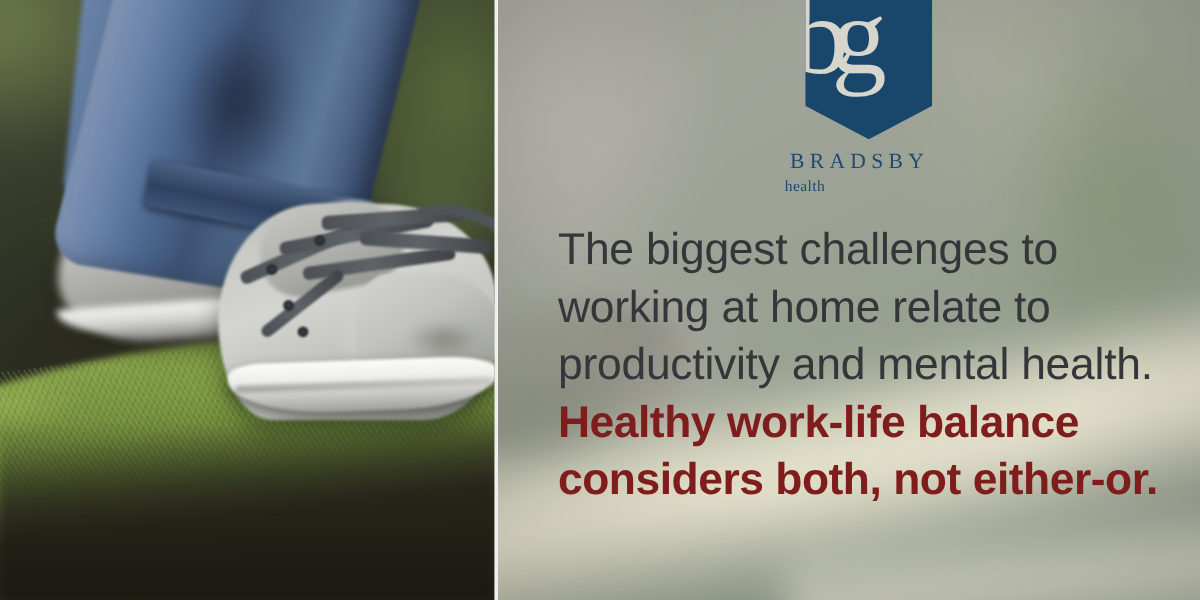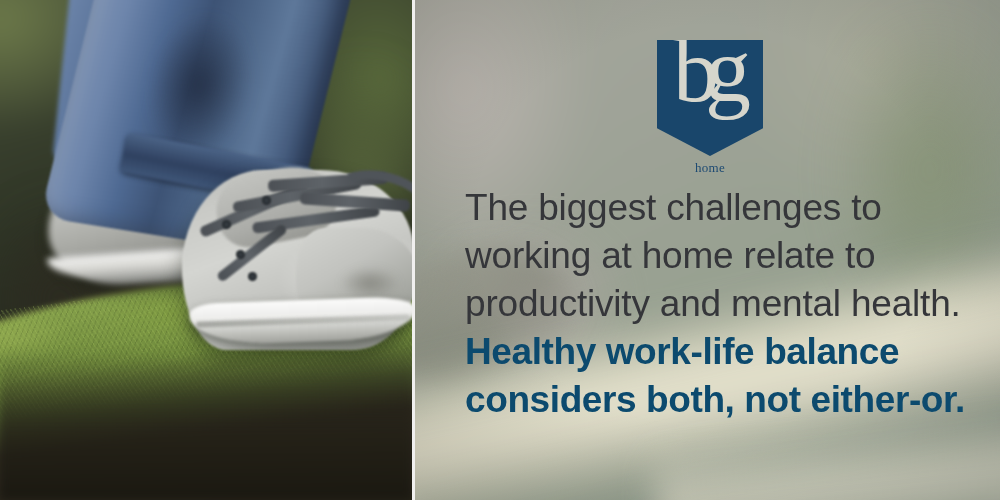--- a/index.html
+++ b/index.html
@@ -345,24 +345,22 @@
   }
   .q-vignette {
     position: absolute;
     left: 0; top: 0; width: 585px; height: 500px;
     background: radial-gradient(ellipse 420px 360px at 50% 45%, rgba(0,0,0,0) 55%, rgba(40,42,36,0.16) 100%);
   }
 
   
   #logo {
     position: absolute;
-    left: 225px; top: 0;
+    left: 239px; top: 0;
     width: 140px;
-    text-align: center;
-    margin-top: 40px;
   }
   .shield {
     position: relative;
     width: 106px;
     height: 116px;
     margin: 0 auto;
     background: #19466b;
     -webkit-clip-path: polygon(0 0, 100% 0, 100% 76%, 50% 100%, 0 76%);
             clip-path: polygon(0 0, 100% 0, 100% 76%, 50% 100%, 0 76%);
     overflow: hidden;
@@ -402,21 +400,21 @@
     position: absolute;
     left: 50px;
     top: 184px;
     width: 520px;
     font-size: 37px;
     line-height: 48px;
     color: #35363a;
     letter-spacing: -0.2px;
   }
   #quote-text .light { font-weight: 400; }
-  #quote-text .bold  { font-weight: bold; color: #0c4a6e; letter-spacing: -0.4px; margin-top: 46px; }
+  #quote-text .bold  { font-weight: bold; color: #7f1d1d; letter-spacing: -0.4px; margin-top: 46px; }
 </style>
 </head>
 <body>
 
 <div id="canvas">
 
   <div id="photo-panel">
     <div class="bg-forest"></div>
     <div class="bg-dark-left"></div>
     <div class="bg-bokeh-right"></div>
@@ -464,19 +462,20 @@
     <div class="q-mauve"></div>
     <div class="q-rock"></div>
     <div class="q-cream-band"></div>
     <div class="q-cream-band-2"></div>
     <div class="q-vignette"></div>
 
     <div id="logo">
       <div class="shield">
         <div class="shield-mono">bg</div>
       </div>
-      <div class="brand-sub">home</div>
+      <div class="brand-name">BRADSBY</div>
+      <div class="brand-sub">health</div>
     </div>
 
     <div id="quote-text"><span class="light">The biggest challenges to working at home relate to productivity and mental health. </span><span class="bold">Healthy work-life balance considers both, not either-or.</span></div>
   </div>
 
 </div>
 
 </body></html>

